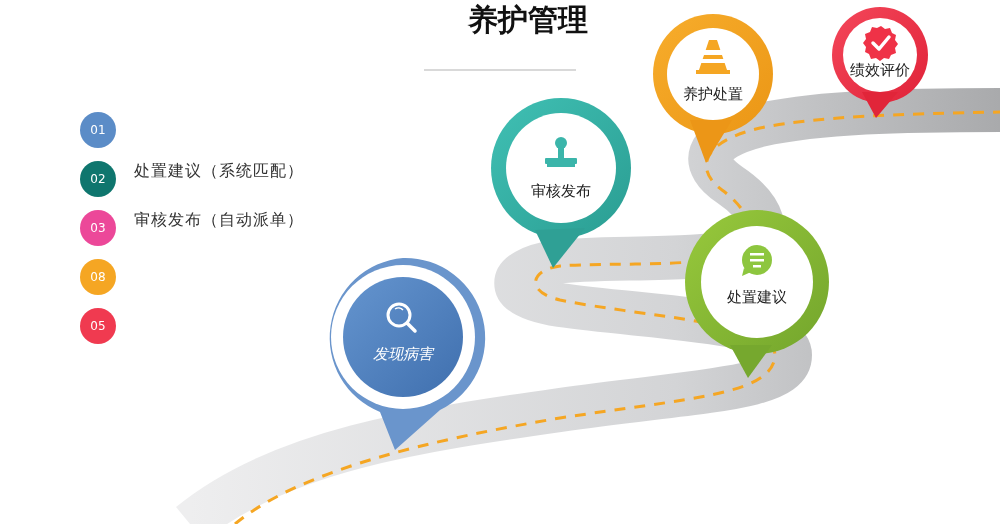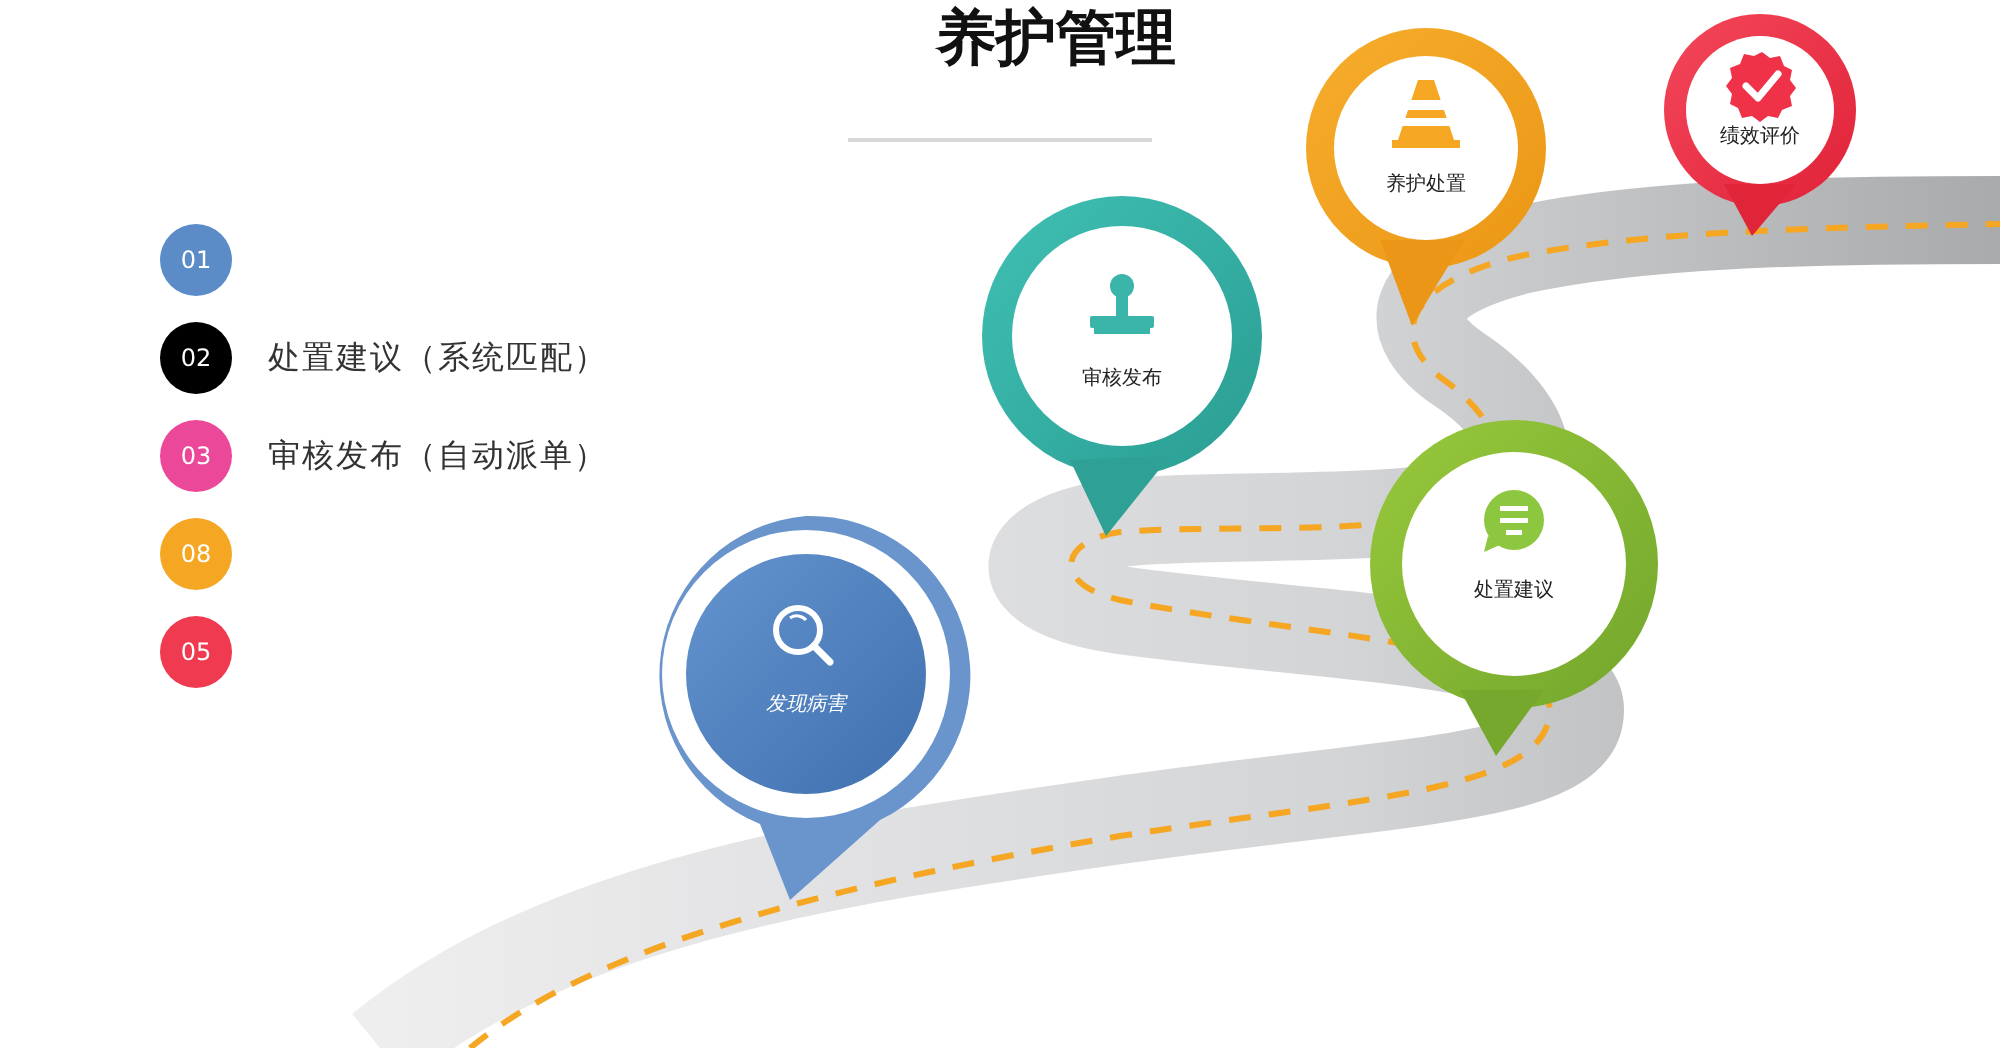--- a/index.html
+++ b/index.html
@@ -1,38 +1,38 @@
 <!DOCTYPE html>
 <html><head>
 <meta charset="utf-8">
 <style>
   html,body{margin:0;padding:0;background:#ffffff;}
   body{width:1000px;height:524px;position:relative;overflow:hidden;font-family:"DejaVu Sans","Liberation Sans",sans-serif;}
   .title{position:absolute;left:0;width:1000px;top:0;text-align:center;font-size:30px;font-weight:bold;color:#111;line-height:40px;padding-left:28px;}
   .title-line{position:absolute;left:424px;top:69px;width:152px;height:2px;background:#d9d9d9;}
   .legend{position:absolute;left:80px;top:112px;}
-  .legend-item{position:absolute;left:0;height:36px;display:flex;align-items:center;white-space:nowrap;}
+  .legend-item{position:absolute;left:0;height:36px;display:flex;align-items:flex-start;white-space:nowrap;}
   .legend-num{width:36px;height:36px;border-radius:50%;color:#fff;font-size:12px;display:flex;align-items:center;justify-content:center;}
   .legend-label{margin-left:18px;font-size:16px;color:#333;letter-spacing:1px;}
   svg.scene{position:absolute;left:0;top:0;}
-  .pin-label{position:absolute;text-align:right;font-size:10px;color:#222;white-space:nowrap;transform:translateX(-50%);}
+  .pin-label{position:absolute;text-align:right;font-size:15px;color:#222;white-space:nowrap;transform:translateX(-50%);}
   .pin-label.light{color:#fff;font-style:italic;}
 </style>
 </head>
 <body>
 
 <div class="title">养护管理</div>
 <div class="title-line"></div>
 
 <div class="legend">
   <div class="legend-item" style="top:0px">
     <div class="legend-num" style="background:#5b8cc7">01</div>
   </div>
   <div class="legend-item" style="top:49px">
-    <div class="legend-num" style="background:#000000">02</div>
+    <div class="legend-num" style="background:#0f766e">02</div>
     <div class="legend-label">处置建议（系统匹配）</div>
   </div>
   <div class="legend-item" style="top:98px">
     <div class="legend-num" style="background:#ec4899">03</div>
     <div class="legend-label">审核发布（自动派单）</div>
   </div>
   <div class="legend-item" style="top:147px">
     <div class="legend-num" style="background:#f5a623">08</div>
   </div>
   <div class="legend-item" style="top:196px">

